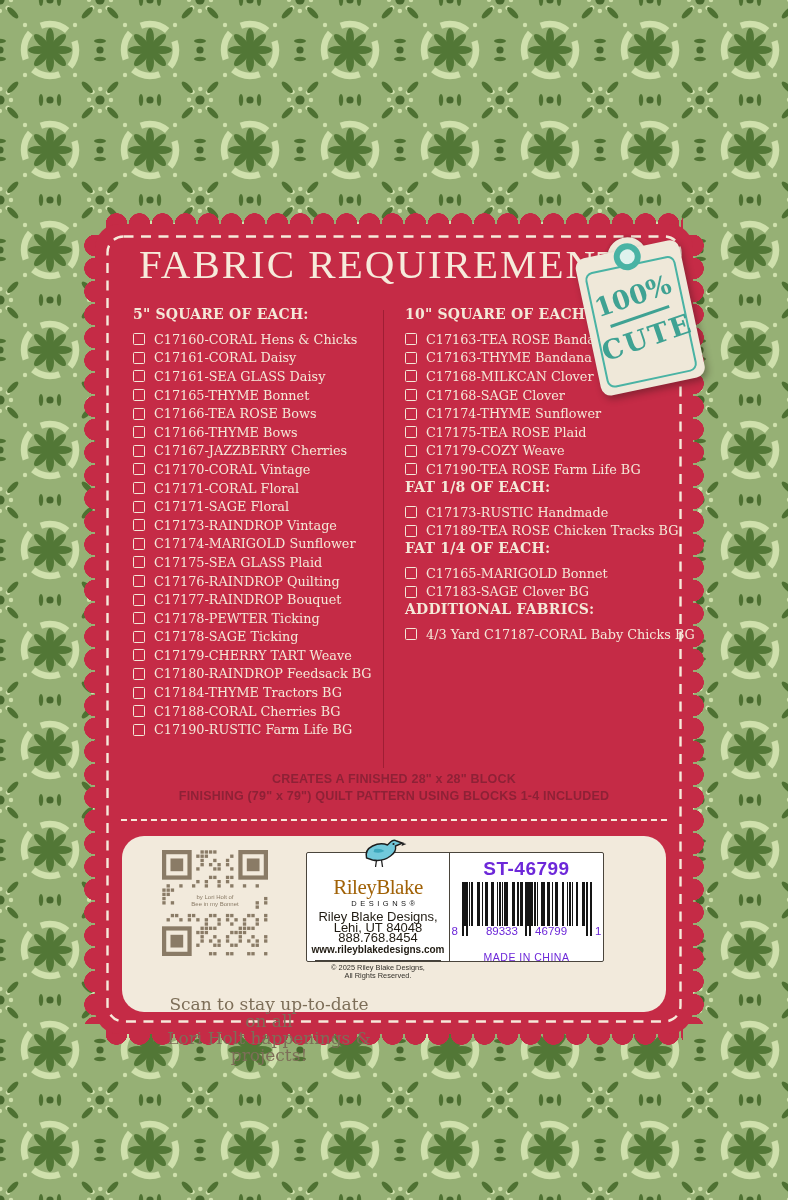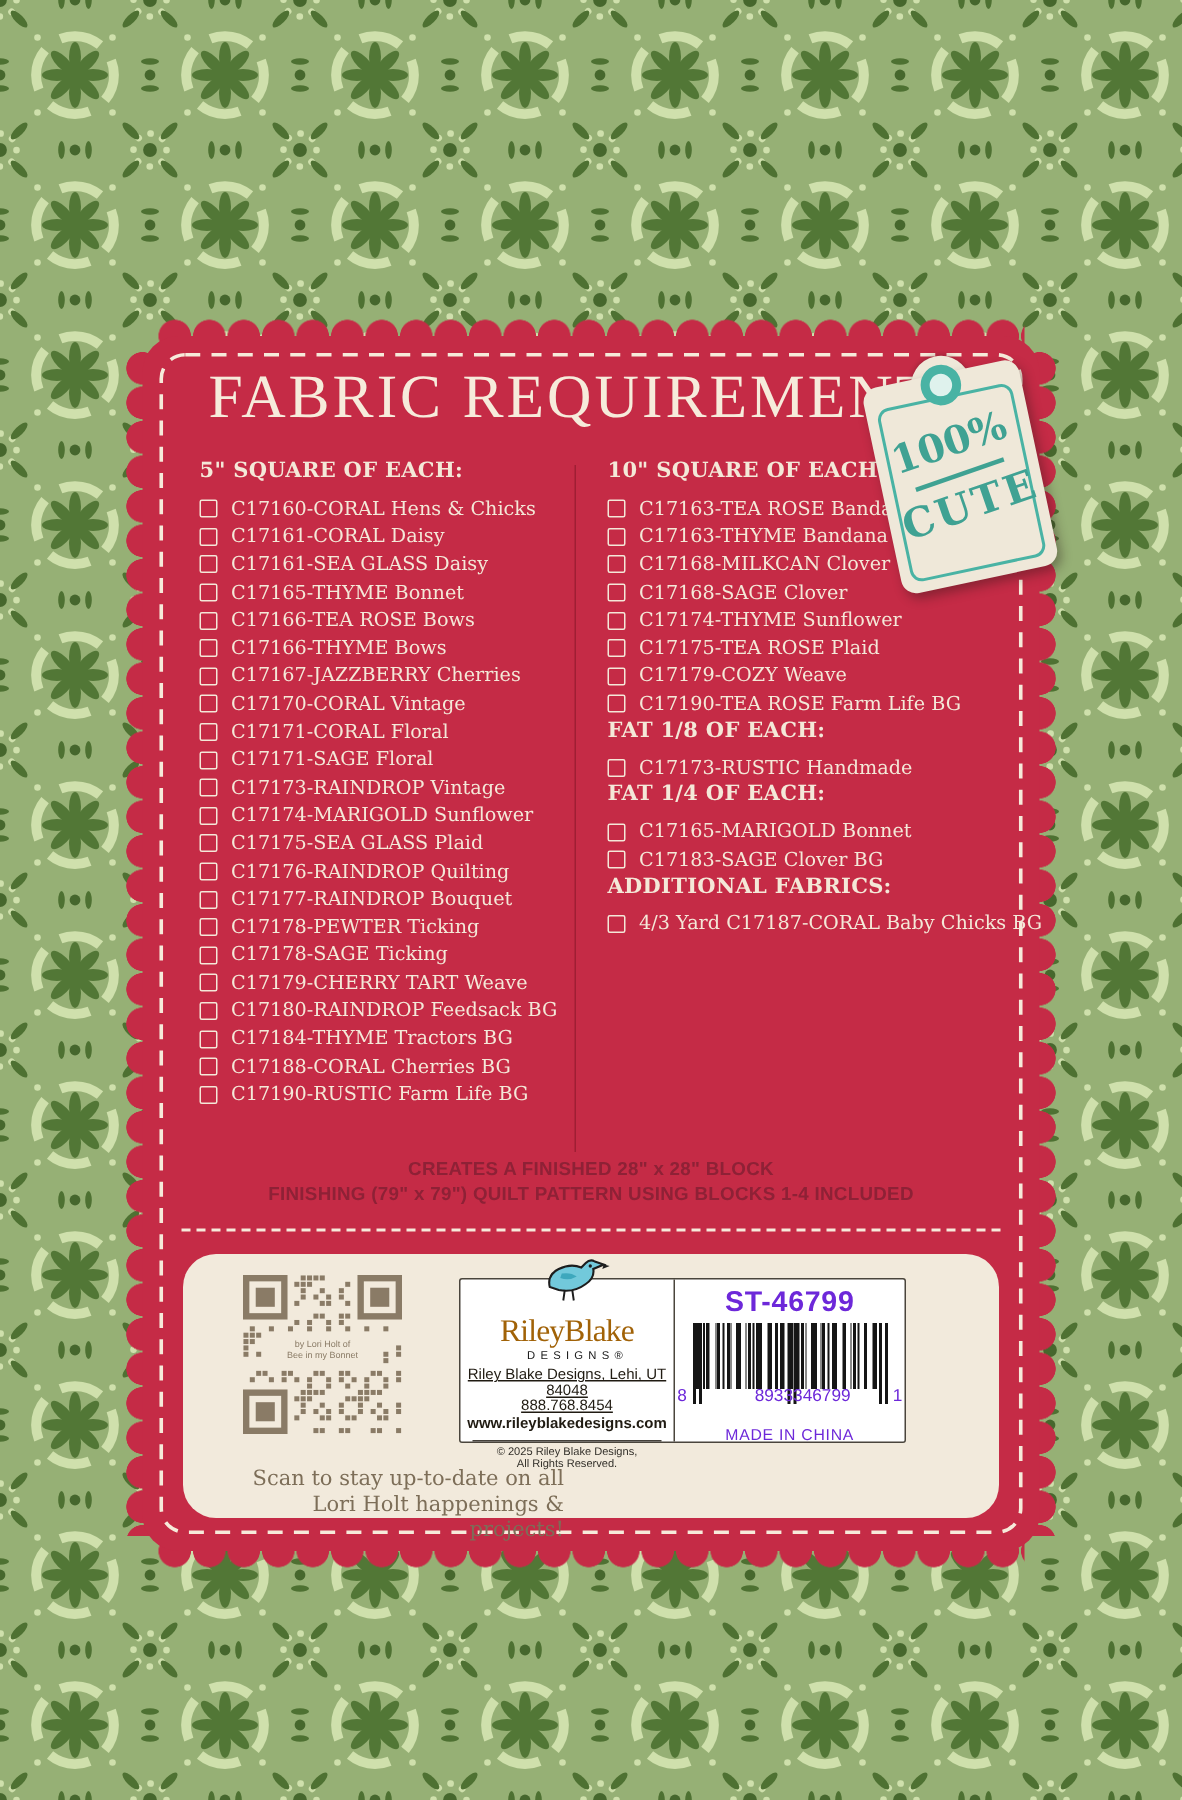--- a/index.html
+++ b/index.html
@@ -35,48 +35,48 @@
   .notes{position:absolute;top:547px;left:0;width:100%;text-align:center;
     font-family:"Liberation Sans",sans-serif;font-weight:bold;font-size:12.5px;line-height:17px;
     color:#8E2136;letter-spacing:.2px;}
   .dash-sep{position:absolute;top:595px;left:26px;right:26px;border-top:2.5px dashed #F6EADA;}
 
   
   .cream-bar{position:absolute;left:27px;top:612px;width:544px;height:176px;background:#F2EADC;border-radius:22px;}
   .qr-wrap{position:absolute;left:40px;top:14px;width:106px;height:106px;}
   .qr-center{position:absolute;left:8px;top:44px;width:90px;text-align:center;color:#8A7B66;
     font-size:6px;line-height:7px;font-family:"Liberation Sans",sans-serif;}
-  .qr-caption{position:absolute;left:0;top:128px;width:214px;text-align:right;
-    font-size:14px;line-height:17px;color:#7D6E58;}
+  .qr-caption{position:absolute;left:0;top:146px;width:214px;text-align:center;
+    font-size:17px;line-height:17px;color:#7D6E58;}
 
   .pub-boxes{position:absolute;left:184px;top:16px;width:296px;height:108px;display:flex;
     background:#fff;border:1px solid #4A453C;border-radius:2px;}
   .pub-cell{width:142px;border-right:1px solid #4A453C;position:relative;text-align:center;
     font-family:"Liberation Sans",sans-serif;color:#201B12;}
   .bird{position:absolute;top:-17px;left:50%;transform:translateX(-38%);}
   .brand{margin-top:24px;font-family:"Liberation Serif",serif;font-size:21px;line-height:21px;letter-spacing:-.5px;color:#a16207;}
   .designs{font-size:7.5px;letter-spacing:3.5px;margin:1px 0 4px 14px;color:#161616;}
-  .addr{font-size:10px;line-height:10.5px;text-decoration:underline;}
+  .addr{font-size:13px;line-height:10.5px;}
   .web{font-size:10px;font-weight:bold;line-height:12px;}
   .pub-rule{border-top:1px solid #44403A;margin:4px 8px 3px 8px;}
   .copy{font-size:7.4px;line-height:8.6px;color:#33302a;}
 
   .bar-cell{flex:1;position:relative;text-align:center;font-family:"Liberation Sans",sans-serif;color:#6d28d9;}
   .sku{margin-top:5px;font-size:19px;font-weight:bold;letter-spacing:.5px;}
   .bars-wrap{position:relative;width:134px;height:56px;margin:2px auto 0;}
   .bars{position:absolute;left:4px;right:4px;top:0;height:44px;
     background-image:
       repeating-linear-gradient(90deg,#151515 0 2px,rgba(0,0,0,0) 2px 7px),
       repeating-linear-gradient(90deg,#151515 0 1px,rgba(0,0,0,0) 1px 5px),
       repeating-linear-gradient(90deg,rgba(0,0,0,0) 0 8px,#151515 8px 10px,rgba(0,0,0,0) 10px 13px);
     background-position:0 0,3px 0,6px 0;}
   .guard{position:absolute;top:0;width:2px;height:54px;background:#151515;}
   .digits{position:absolute;left:-8px;right:-8px;top:43px;display:flex;justify-content:space-between;
     font-size:11.5px;background:transparent;}
-  .digits .mid{flex:1;display:flex;justify-content:flex-end;padding:0 28px;}
+  .digits .mid{flex:1;display:flex;justify-content:space-between;padding:0 28px;}
   .made{margin-top:13px;font-size:10.5px;font-weight:normal;letter-spacing:.5px;}
 
   
   .tag{position:absolute;left:586px;top:236px;width:106px;height:152px;transform:rotate(-12deg);z-index:5;}
   .tag-paper{position:absolute;left:0;right:0;top:12px;bottom:0;background:#EFE8D9;border-radius:10px;
     box-shadow:2px 4px 7px rgba(40,20,20,.38);}
   .grommet-ring{position:absolute;top:0;left:50%;transform:translateX(-50%);width:40px;height:40px;border-radius:50%;
     background:#EFE8D9;box-shadow:0 -1px 3px rgba(40,20,20,.25);}
   .grommet{position:absolute;top:6px;left:50%;transform:translateX(-50%);width:15px;height:15px;border-radius:50%;
     border:6px solid #49B3A4;background:#DFF2ED;}
@@ -319,20 +319,24 @@
             </div>
 
           <h2 class="sec gap1">FAT 1/8 OF EACH:</h2>
           <div class="list">
 
               <div class="row">
                 <span class="box"></span>
                 <span class="lbl">C17173-RUSTIC Handmade</span>
               </div>
 
+              <div class="row">
+                <span class="box"></span>
+                <span class="lbl">C17189-TEA ROSE Chicken Tracks BG</span>
+              </div>
             </div>
 
           <h2 class="sec gap2">FAT 1/4 OF EACH:</h2>
           <div class="list">
 
               <div class="row">
                 <span class="box"></span>
                 <span class="lbl">C17165-MARIGOLD Bonnet</span>
               </div>
 

